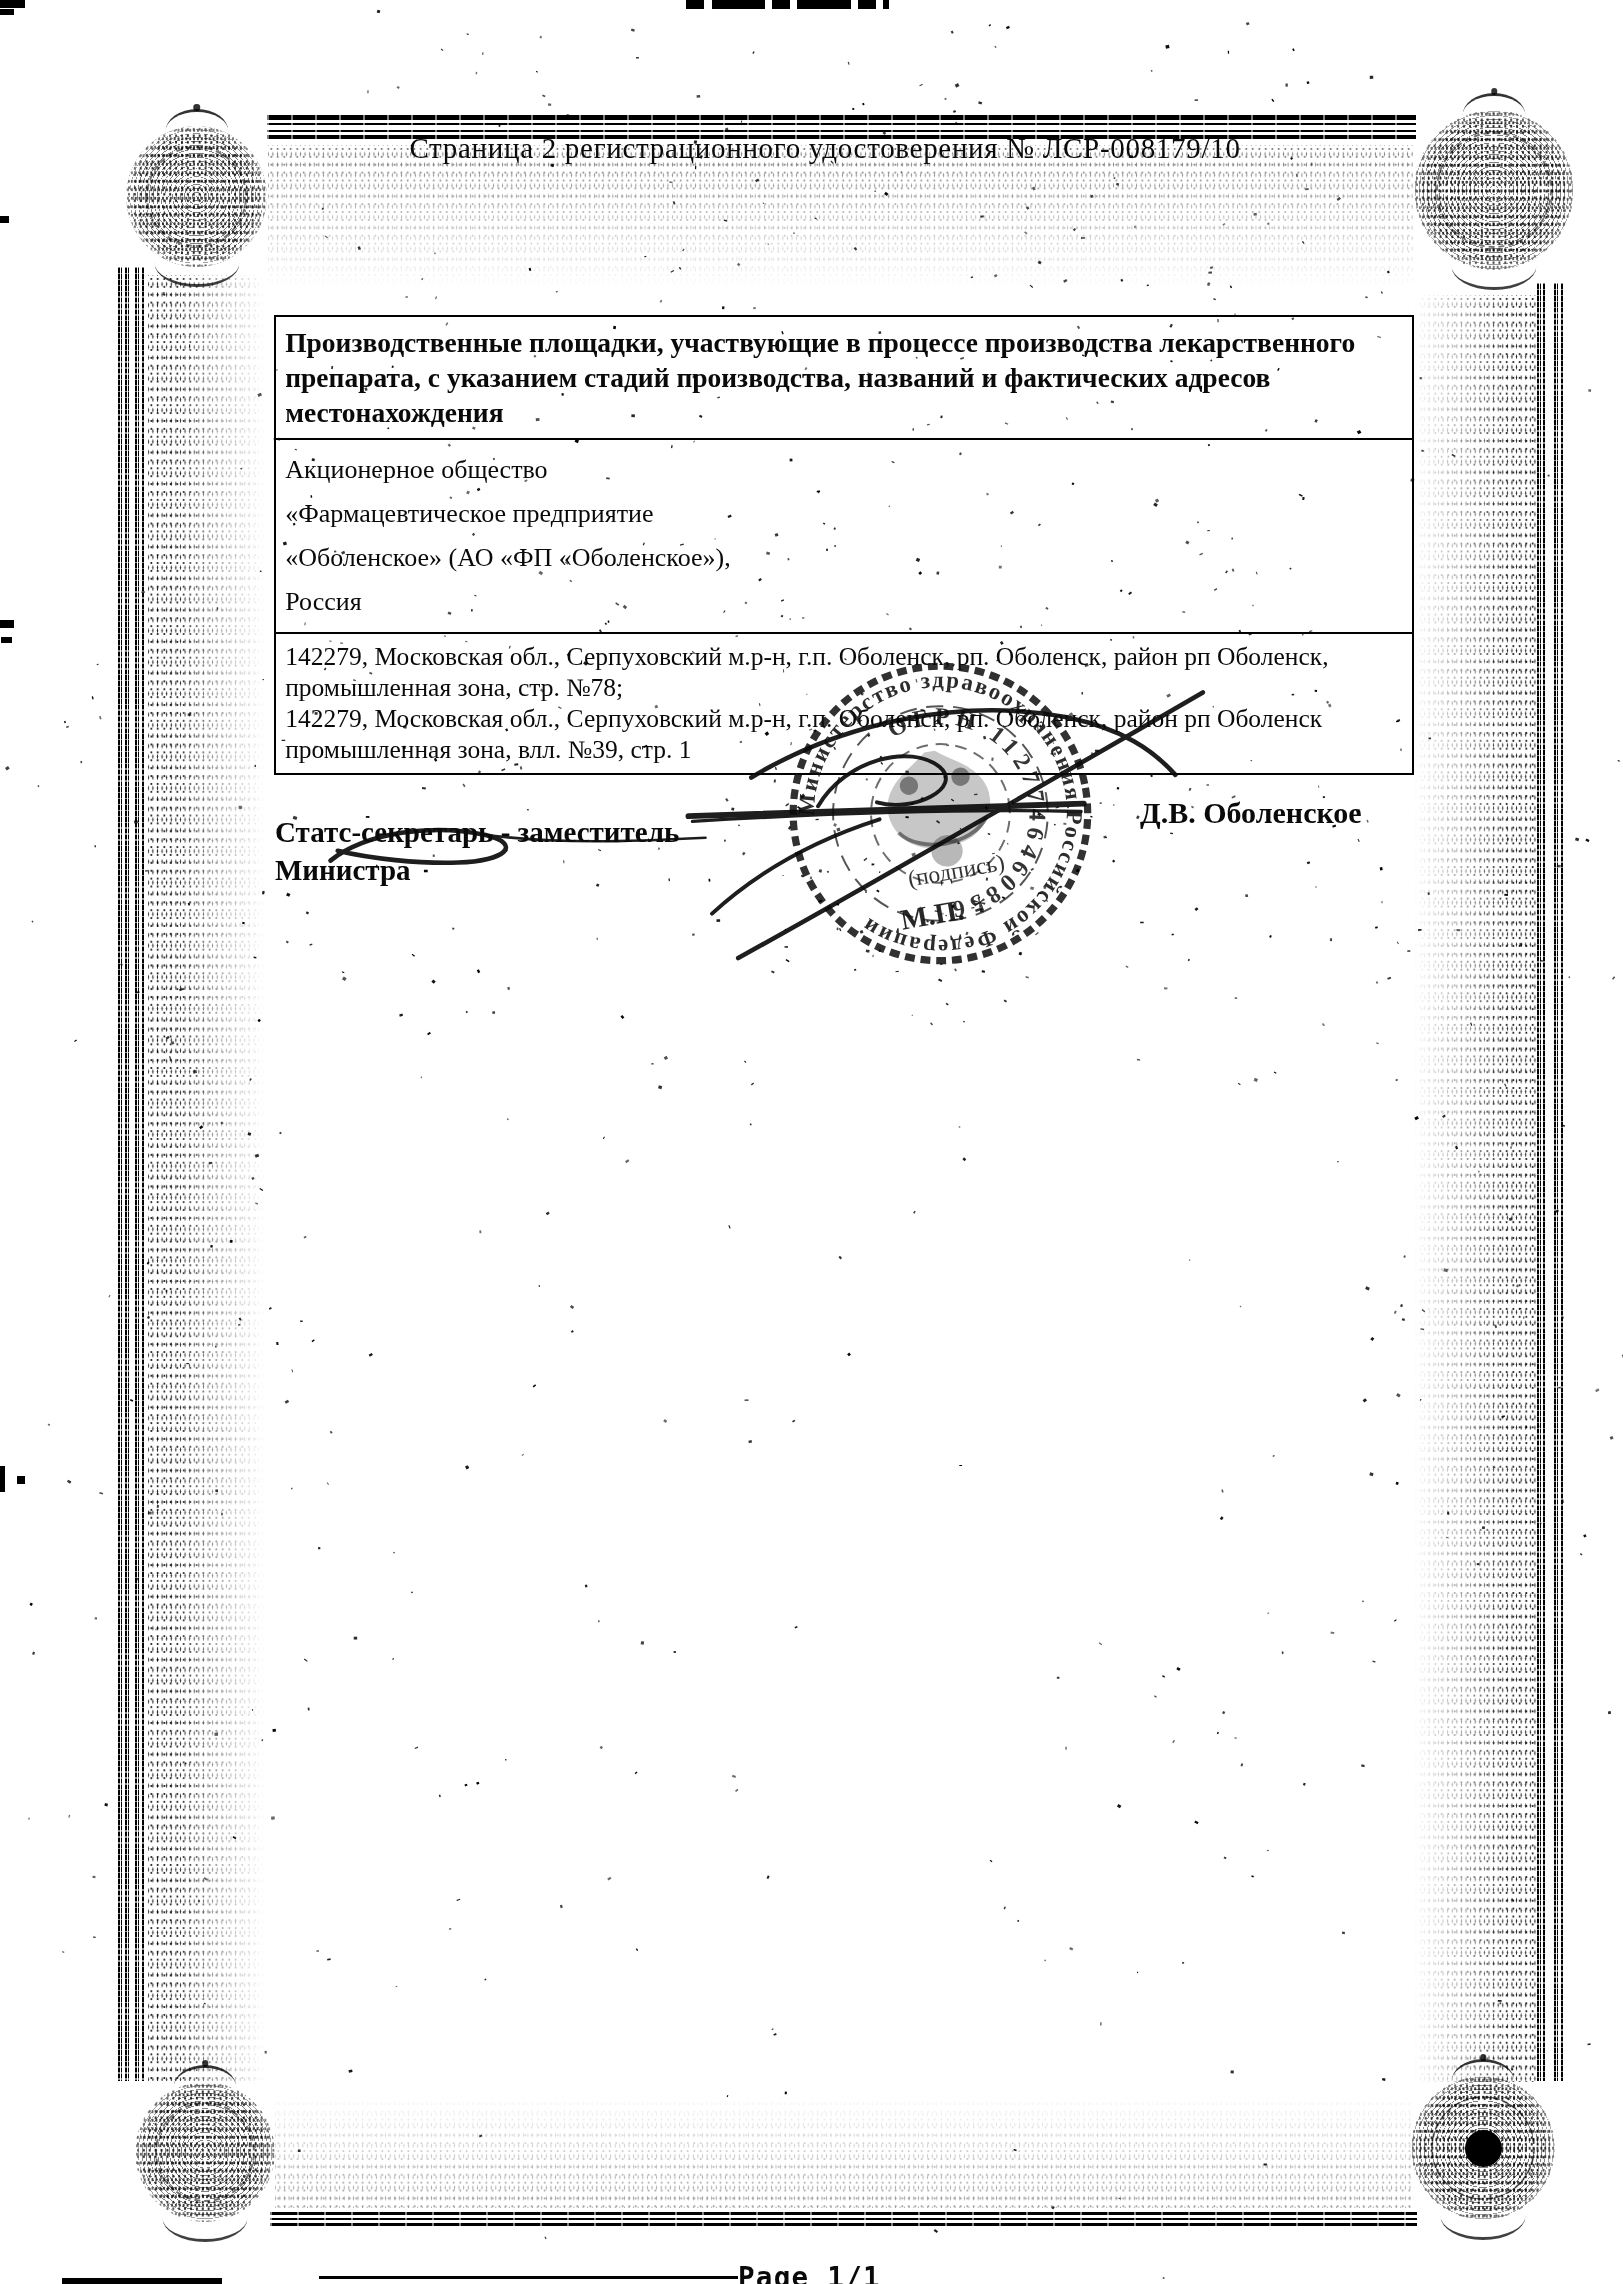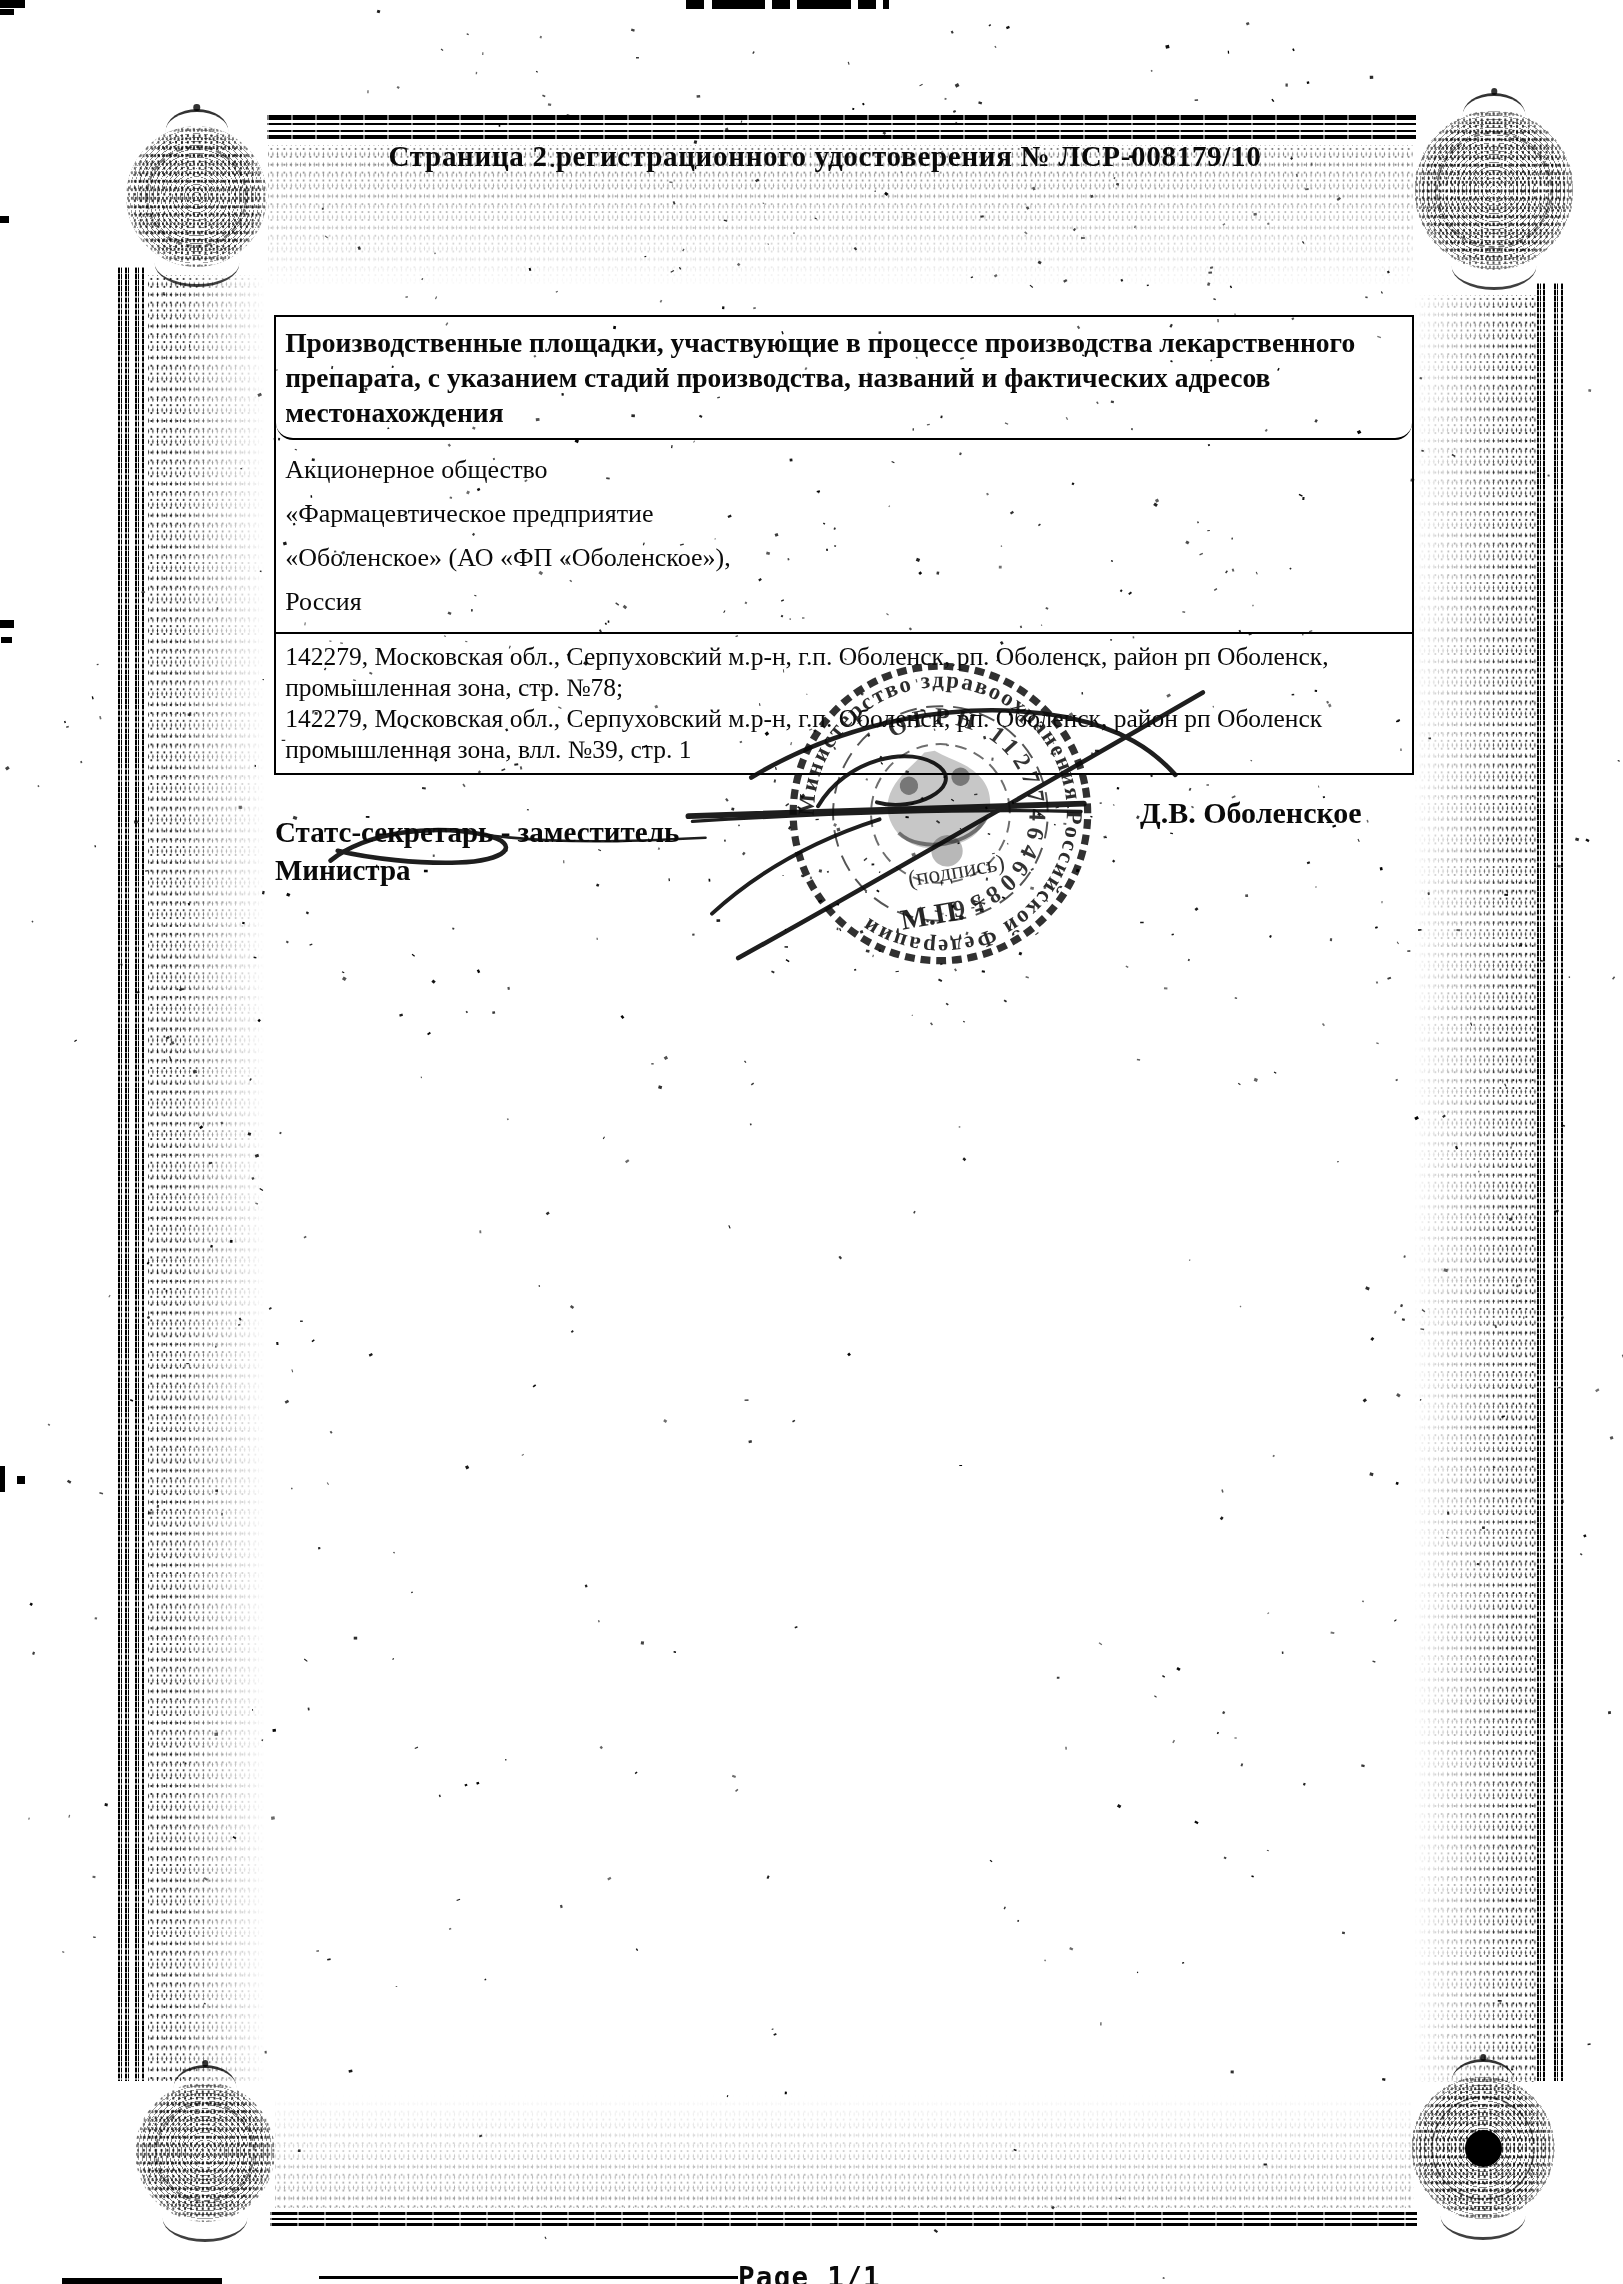--- a/index.html
+++ b/index.html
@@ -1,19 +1,19 @@
 <!DOCTYPE html>
 <html style="font-size:10.5px"><head>
 <meta charset="utf-8">
 <style>
   html,body{margin:0;padding:0;background:#888;}
   #page{position:relative;width:1623px;height:2284px;background:#fff;overflow:hidden;
         font-family:"Liberation Serif", serif;color:#0a0a0a;}
   .abs{position:absolute;}
-  .pre{white-space:pre-line;border-radius:17px;}
+  .pre{white-space:pre-line;}
   
   .band-v{position:absolute;width:30px;background:
     repeating-linear-gradient(to bottom, rgba(255,255,255,.55) 0 1.3px, rgba(255,255,255,0) 1.3px 5.9px),
     repeating-linear-gradient(to right,
       #000 0 2px, rgba(0,0,0,0) 2px 3.3px, #000 3.3px 3.9px, rgba(0,0,0,0) 3.9px 6.5px,
       #000 6.5px 8.5px, rgba(0,0,0,0) 8.5px 9.8px, #000 9.8px 10.5px, rgba(0,0,0,0) 10.5px 13.7px,
       #000 13.7px 14.4px, rgba(0,0,0,0) 14.4px 17px, #000 17px 19px, rgba(0,0,0,0) 19px 20px,
       #000 20px 21px, rgba(0,0,0,0) 21px 24px, #000 24px 26px, rgba(0,0,0,0) 26px 30px);}
   .band-h{position:absolute;height:27.5px;background:
     repeating-linear-gradient(to right, rgba(255,255,255,.5) 0 2px, rgba(255,255,255,0) 2px 24px),
@@ -111,21 +111,21 @@
     <div class="swag"></div>
   </div>
   <div class="corner" style="left:1411px;top:2076px;width:144px;height:144px">
     <div class="crown"></div>
     <div class="rosette"></div>
     <div class="rosette-ring"></div>
     <div class="swag"></div>
     <div class="blackdot" style="left:54px;top:54px;width:37px;height:37px"></div>
   </div>
 
-  <div class="abs" style="left:262px;top:140px;width:1126px;text-align:center;font-size:29px;font-weight:700;letter-spacing:0.7px">Страница 2 регистрационного удостоверения № ЛСР-008179/10</div>
+  <div class="abs" style="left:262px;top:132px;width:1126px;text-align:center;font-size:29px;font-weight:400;letter-spacing:0.7px">Страница 2 регистрационного удостоверения № ЛСР-008179/10</div>
 
   <div class="abs" id="cert-table">
     <div class="trow cell-pad doc-bold pre" style="font-size:27.5px;line-height:35px;min-height:92px">Производственные площадки, участвующие в процессе производства лекарственного
 препарата, с указанием стадий производства, названий и фактических адресов
 местонахождения</div>
     <div class="trow" style="display:flex;min-height:133px">
       <div class="cell-pad pre" style="flex:1;font-size:26px;line-height:44px">Акционерное общество
 «Фармацевтическое предприятие
 «Оболенское» (АО «ФП «Оболенское»),
 Россия</div>

